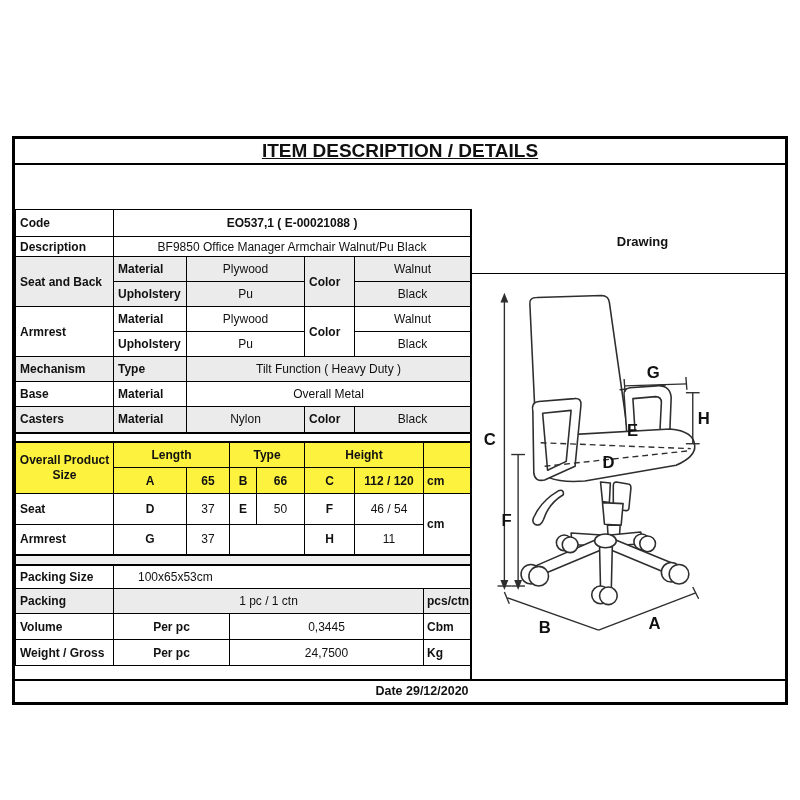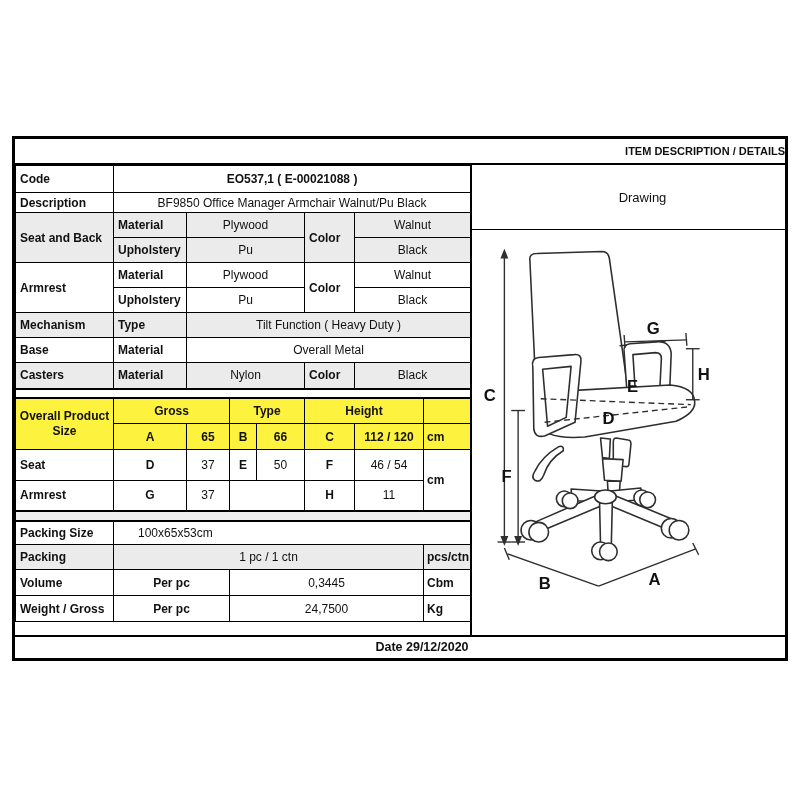--- a/index.html
+++ b/index.html
@@ -1,36 +1,36 @@
 <!DOCTYPE html>
 <html><head>
 <meta charset="utf-8">
 <style>
   html,body{margin:0;padding:0;background:#fff;}
   body{width:800px;height:800px;position:relative;font-family:"Liberation Sans",sans-serif;color:#111;}
   .sheet{position:absolute;left:12px;top:136px;width:776px;border:3px solid #000;background:#fff;box-sizing:border-box;}
-  .titlebar{height:24px;line-height:24px;text-align:right;font-weight:bold;font-size:11px;border-bottom:2px solid #000;}
-  .mid{display:flex;}
+  .titlebar{height:24px;line-height:24px;text-align:center;font-weight:bold;font-size:19px;border-bottom:2px solid #000;text-decoration:underline;}
+  .mid{display:flex;margin-top:44px;}
   .left{width:455px;flex:0 0 455px;}
   table{border-collapse:collapse;table-layout:fixed;width:455px;font-size:12px;}
   td{border:1px solid #000;padding:0 2px;vertical-align:middle;overflow:hidden;white-space:nowrap;box-sizing:border-box;}
   td.lbl{text-align:left;padding-left:4px;}
   .b{font-weight:bold;}
   .c{text-align:center;}
   .g{background:#ebebeb;}
   .y{background:#fdf23d;}
   .unit{padding-left:3px;}
   tr.h27 td{height:27px;} tr.h38 td{height:20px;} tr.h25 td{height:25px;}
   tr.h26 td{height:26px;} tr.h31 td{height:31px;} tr.h30 td{height:30px;}
   tr.h24 td{height:24px;}
   tr.gap1 td{height:9px;background:#fff;border-top:2px solid #000;border-bottom:2px solid #000;}
   tr.gap2 td{height:10px;background:#efefef;border-top:2px solid #000;border-bottom:2px solid #000;}
   .psize{display:flex;justify-content:flex-start;width:282px;margin-left:22px;}
   .right{flex:1;border-left:2px solid #000;display:flex;flex-direction:column;}
-  .drawhead{height:65px;border-bottom:1px solid #000;display:flex;align-items:center;justify-content:center;font-weight:normal;font-size:13px;box-sizing:border-box;padding-left:28px;}
+  .drawhead{height:65px;border-bottom:1px solid #000;display:flex;align-items:center;justify-content:center;font-weight:bold;font-size:13px;box-sizing:border-box;padding-left:28px;}
   .drawarea{flex:1;position:relative;}
   .datebar{border-top:2px solid #000;height:21px;line-height:21px;text-align:center;font-weight:bold;font-size:12.5px;padding-left:44px;}
   svg{display:block;}
   .sk{fill:#fff;stroke:#2e2e2e;stroke-width:1.6;stroke-linejoin:round;}
   .skn{fill:none;stroke:#2e2e2e;stroke-width:1.6;stroke-linejoin:round;stroke-linecap:round;}
   .dash{fill:none;stroke:#2e2e2e;stroke-width:1.4;stroke-dasharray:6 4;}
   .dim{stroke:#2e2e2e;stroke-width:1.4;fill:none;}
   .dimf{fill:#2e2e2e;stroke:none;}
   .dlab{font-family:"Liberation Sans",sans-serif;font-size:17px;font-weight:bold;fill:#111;}
 </style>
@@ -106,21 +106,21 @@
             <td class="lbl b g">Color</td>
             <td class="c g" colspan="2">Black</td>
           </tr>
 
           <tr class="gap1">
               <td colspan="8"></td>
             </tr>
 
           <tr class="h26">
             <td class="y b c" rowspan="2" style="white-space:normal;line-height:1.25;">Overall Product Size</td>
-            <td class="y b c" colspan="2">Gross</td>
+            <td class="y b c" colspan="2">Length</td>
             <td class="y b c" colspan="2">Type</td>
             <td class="y b c" colspan="2">Height</td>
             <td class="y"></td>
           </tr>
           <tr class="h26">
             <td class="y b c">A</td>
             <td class="y b c">65</td>
             <td class="y b c">B</td>
             <td class="y b c">66</td>
             <td class="y b c">C</td>

